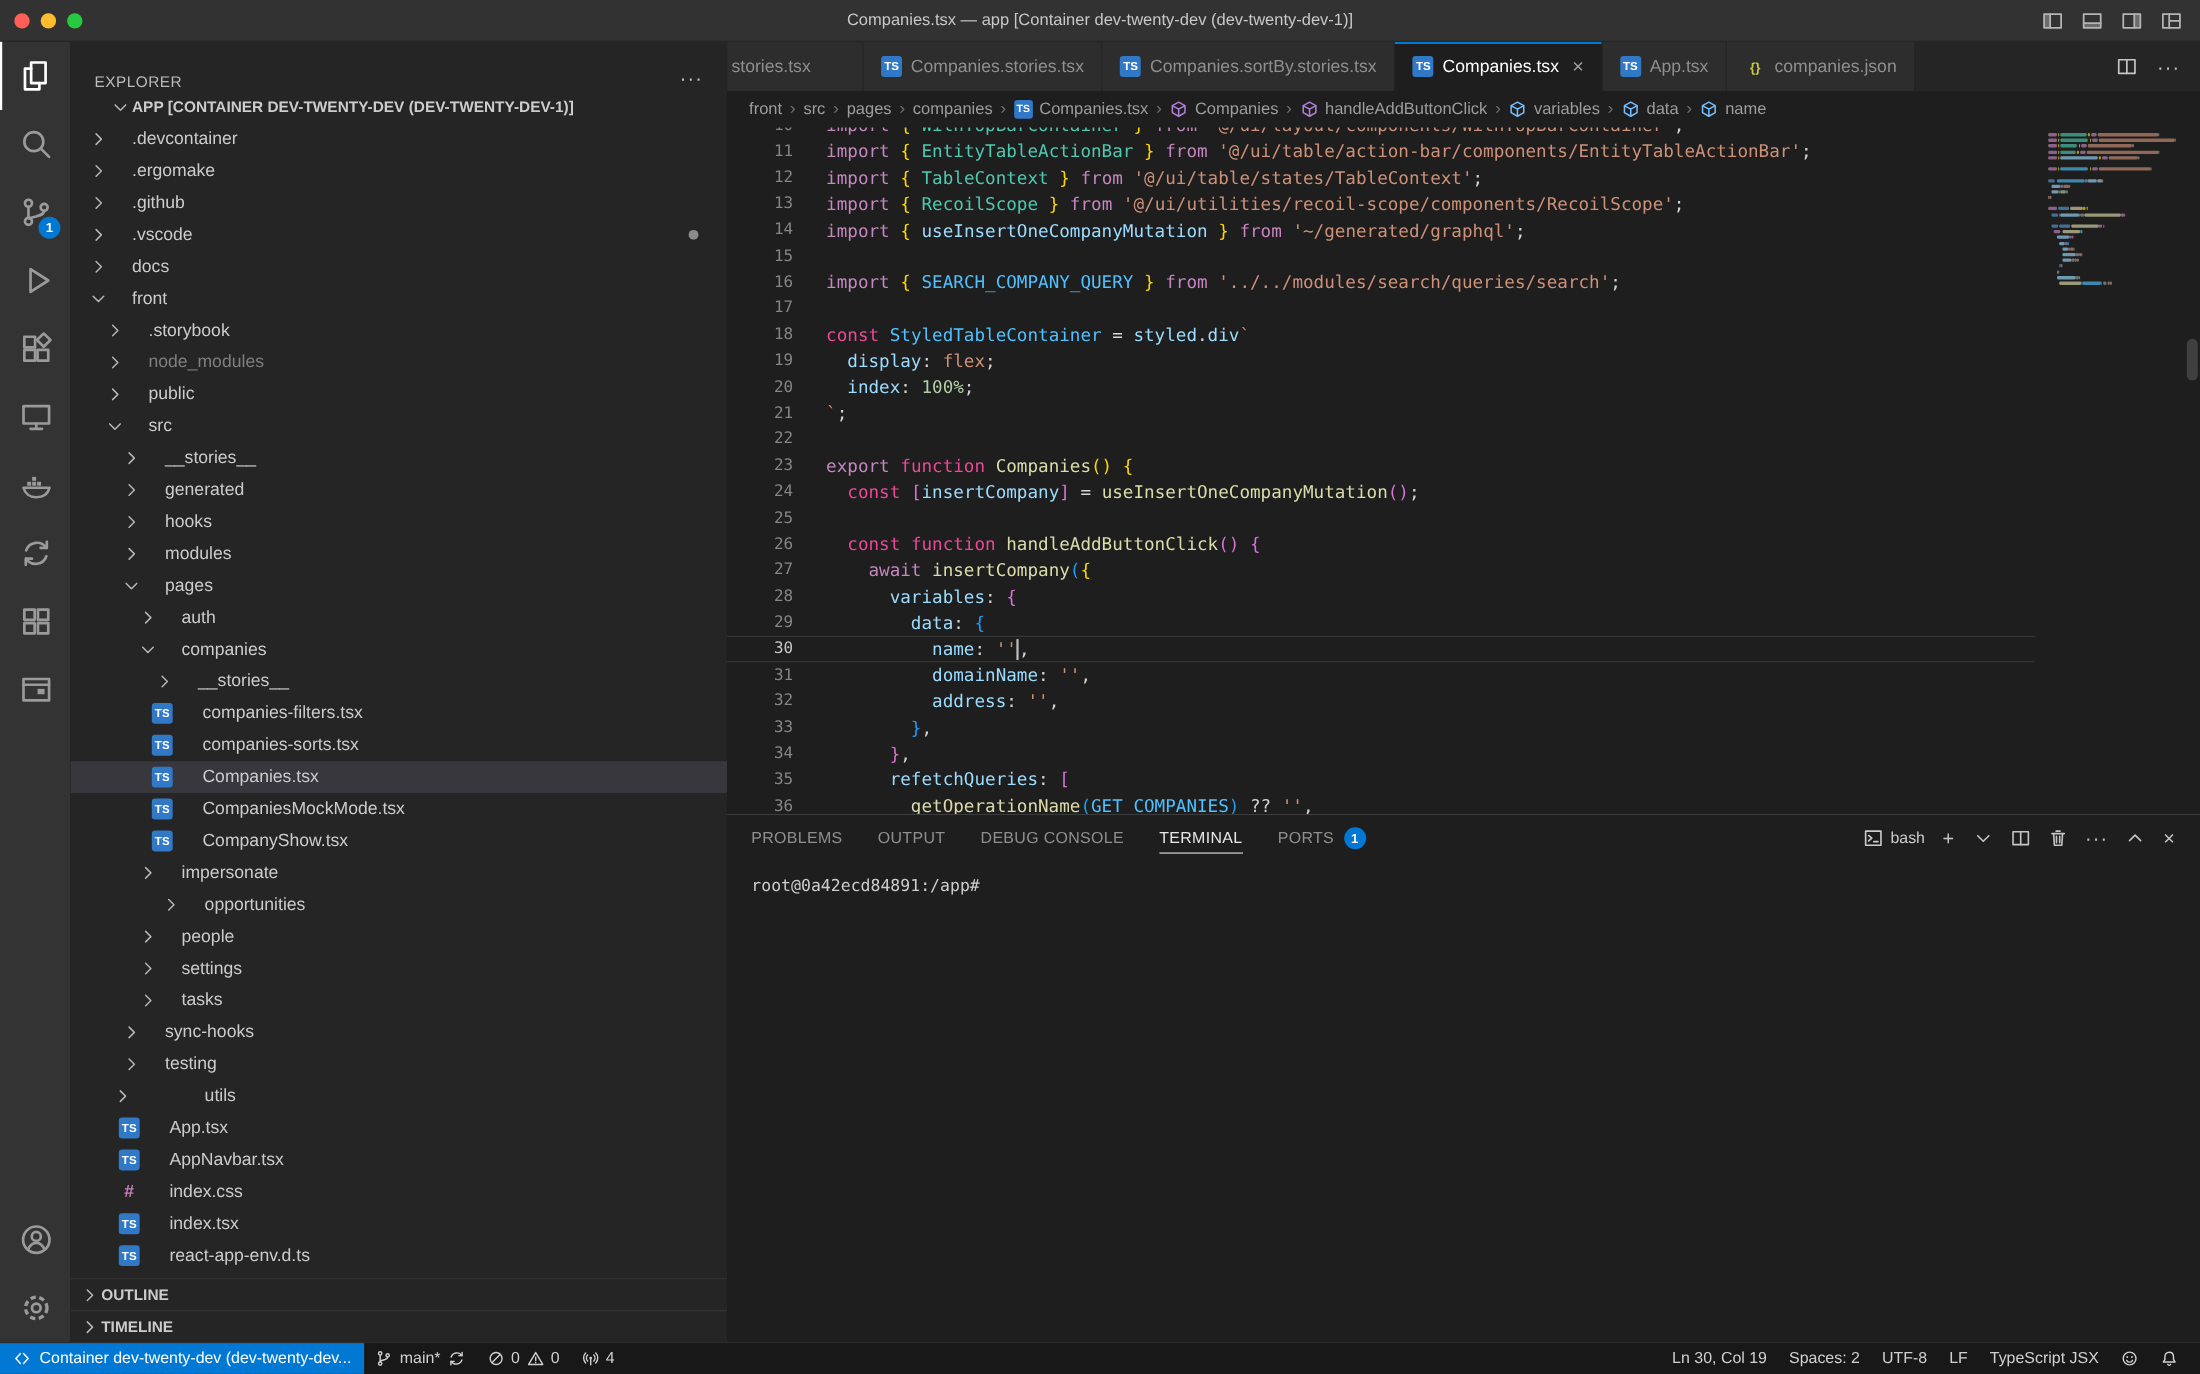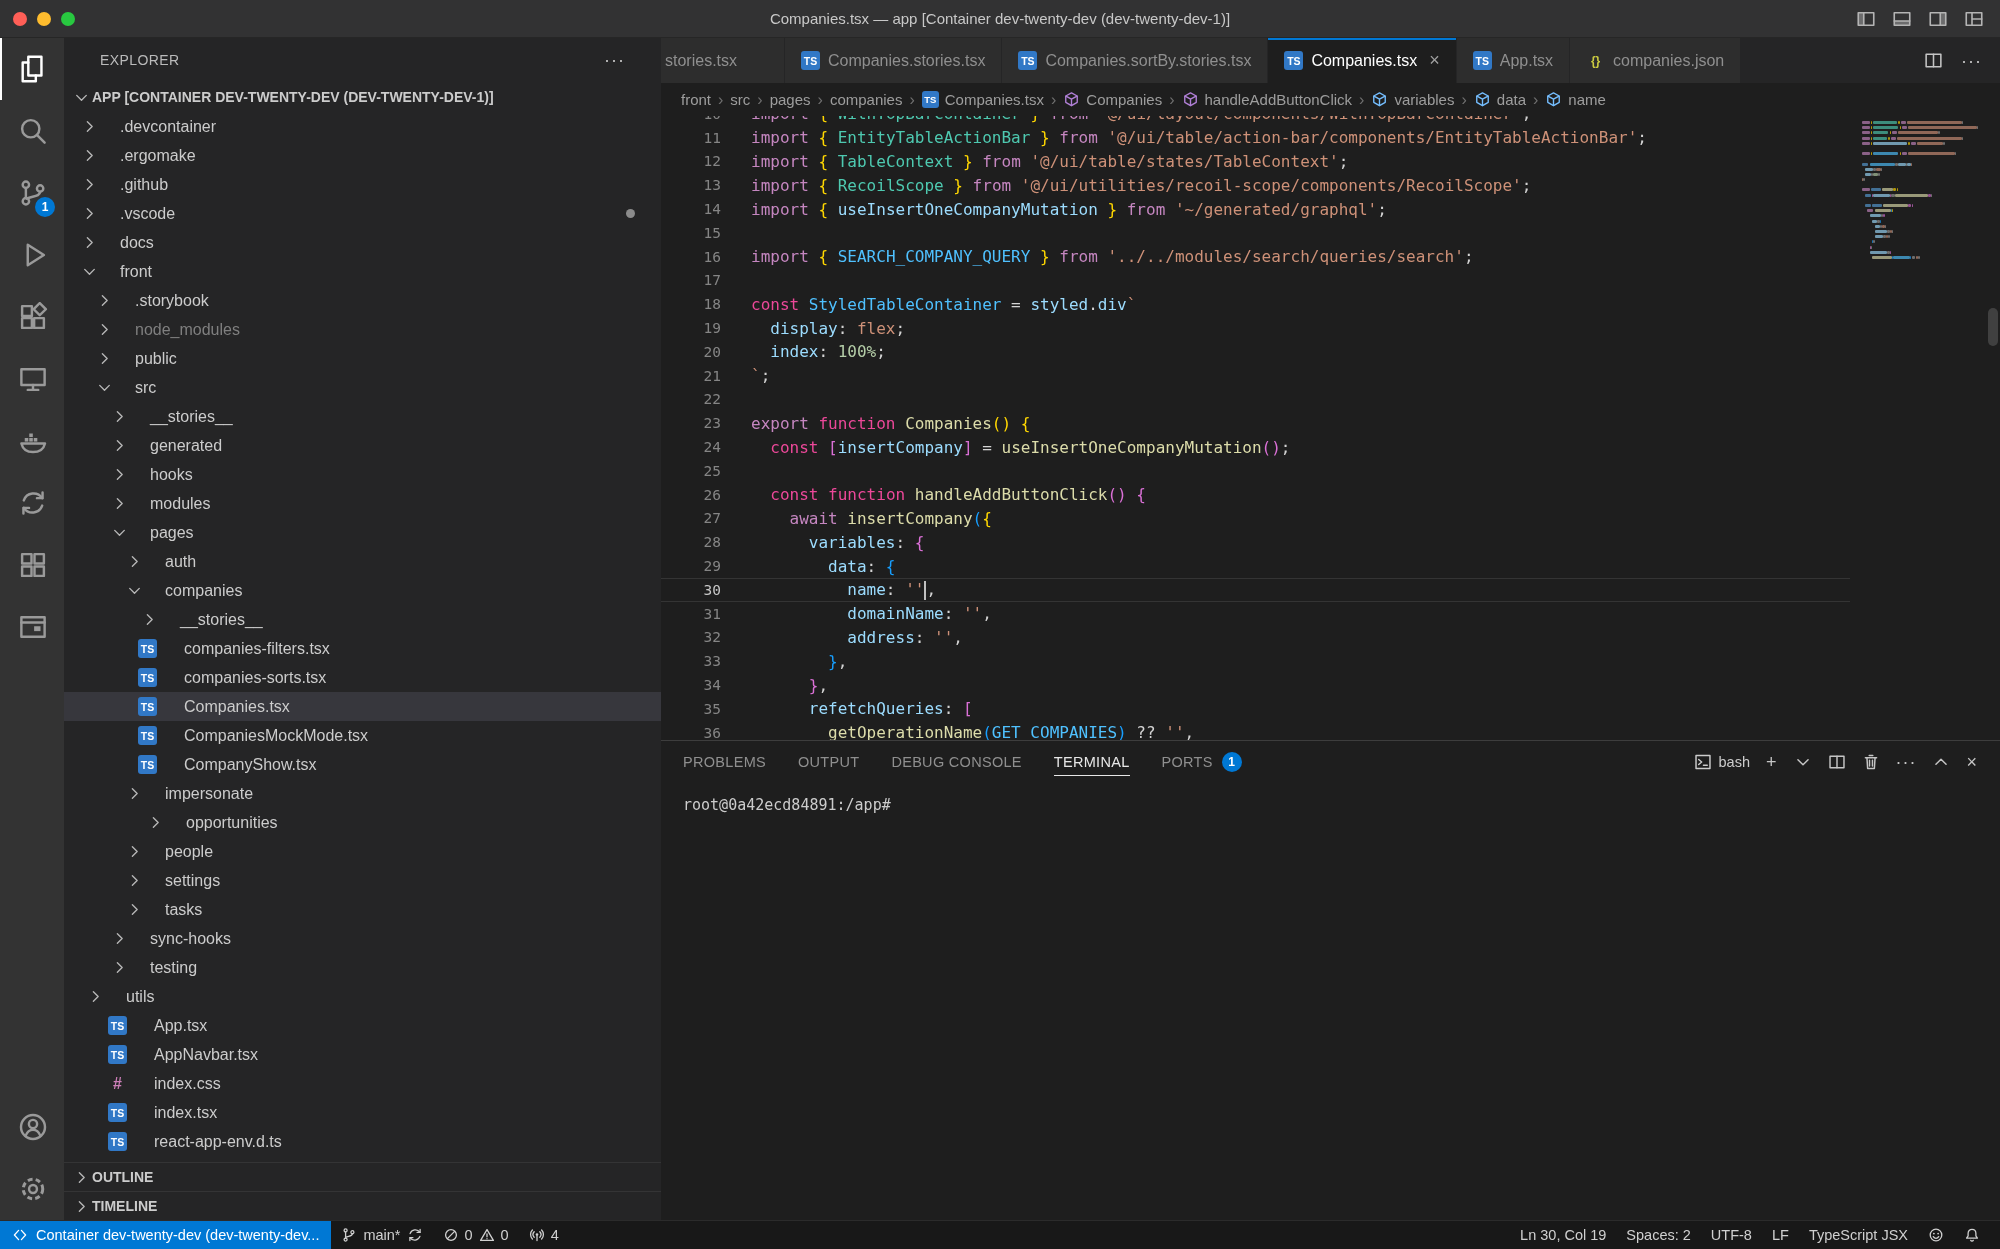--- a/index.html
+++ b/index.html
@@ -22,23 +22,23 @@
   
   #activitybar{flex:0 0 64px;background:#333333;display:flex;flex-direction:column;align-items:stretch;}
   .ab-item{height:62px;display:flex;align-items:center;justify-content:center;color:#9a9a9a;position:relative;border-left:2px solid transparent;}
   .ab-item.active{color:#ffffff;border-left:2px solid #ffffff;}
   .ab-item .icon svg{width:30px;height:30px;display:block;}
   .ab-badge{position:absolute;right:9px;bottom:7px;background:#0078d4;color:#fff;border-radius:50%;min-width:20px;height:20px;font-size:12px;display:flex;align-items:center;justify-content:center;font-weight:bold;}
   .ab-bottom{margin-top:auto;}
 
   
   #sidebar{flex:0 0 597px;background:#252526;display:flex;flex-direction:column;min-height:0;overflow:hidden;}
-  .sb-header{flex:0 0 44px;display:flex;align-items:center;padding:0 36px;font-size:14px;color:#bbbbbb;letter-spacing:.4px;}
+  .sb-header{flex:0 0 44px;display:flex;align-items:flex-end;padding:0 22px;font-size:14px;color:#bbbbbb;letter-spacing:.4px;}
   .sb-more{margin-left:auto;color:#c5c5c5;font-size:18px;letter-spacing:1px;}
-  .section-header{flex:0 0 30px;display:flex;align-items:center;font-weight:bold;font-size:14px;color:#cccccc;padding-left:6px;}
+  .section-header{flex:0 0 30px;display:flex;align-items:center;font-weight:bold;font-size:14px;color:#cccccc;padding-left:6px;margin-left:28px;}
   .section-header .twisty{width:22px;display:flex;justify-content:center;}
   #tree{flex:1;overflow:hidden;}
   .row{height:29px;display:flex;align-items:center;color:#cccccc;font-size:16px;white-space:nowrap;}
   .row.selected{background:#37373d;}
   .row.dim .label{color:#7f7f7f;}
   .twisty{width:22px;flex:0 0 22px;display:flex;justify-content:center;color:#b6b6b6;}
   .twisty svg,.row .twisty svg{width:17px;height:17px;display:block;}
   .row .label{margin-left:20px;}
   .mod-dot{width:9px;height:9px;border-radius:50%;background:#8b8b8b;margin-left:auto;margin-right:26px;flex:0 0 9px;}
   .fi{width:19px;height:19px;flex:0 0 19px;border-radius:3px;display:flex;align-items:center;justify-content:center;font-weight:bold;margin-right:7px;}
@@ -495,21 +495,21 @@
             <span class="label">sync-hooks</span>
           </div>
           <div class="row" style="padding-left: 44px;">
             <span class="twisty">
               <svg viewBox="0 0 16 16">
                 <path stroke="currentColor" stroke-width="1.3" fill="none" stroke-linecap="round" stroke-linejoin="round" d="M6 3.5 10.5 8 6 12.5"></path>
               </svg>
             </span>
             <span class="label">testing</span>
           </div>
-          <div class="row" style="padding-left: 20px;">
+          <div class="row" style="padding-left: 36px; gap: 44px;">
             <span class="twisty">
               <svg viewBox="0 0 16 16">
                 <path stroke="currentColor" stroke-width="1.3" fill="none" stroke-linecap="round" stroke-linejoin="round" d="M6 3.5 10.5 8 6 12.5"></path>
               </svg>
             </span>
             <span class="label">utils</span>
           </div>
           <div class="row" style="padding-left: 44px;">
             <span class="fi fi-ts">TS</span>
             <span class="label">App.tsx</span>

